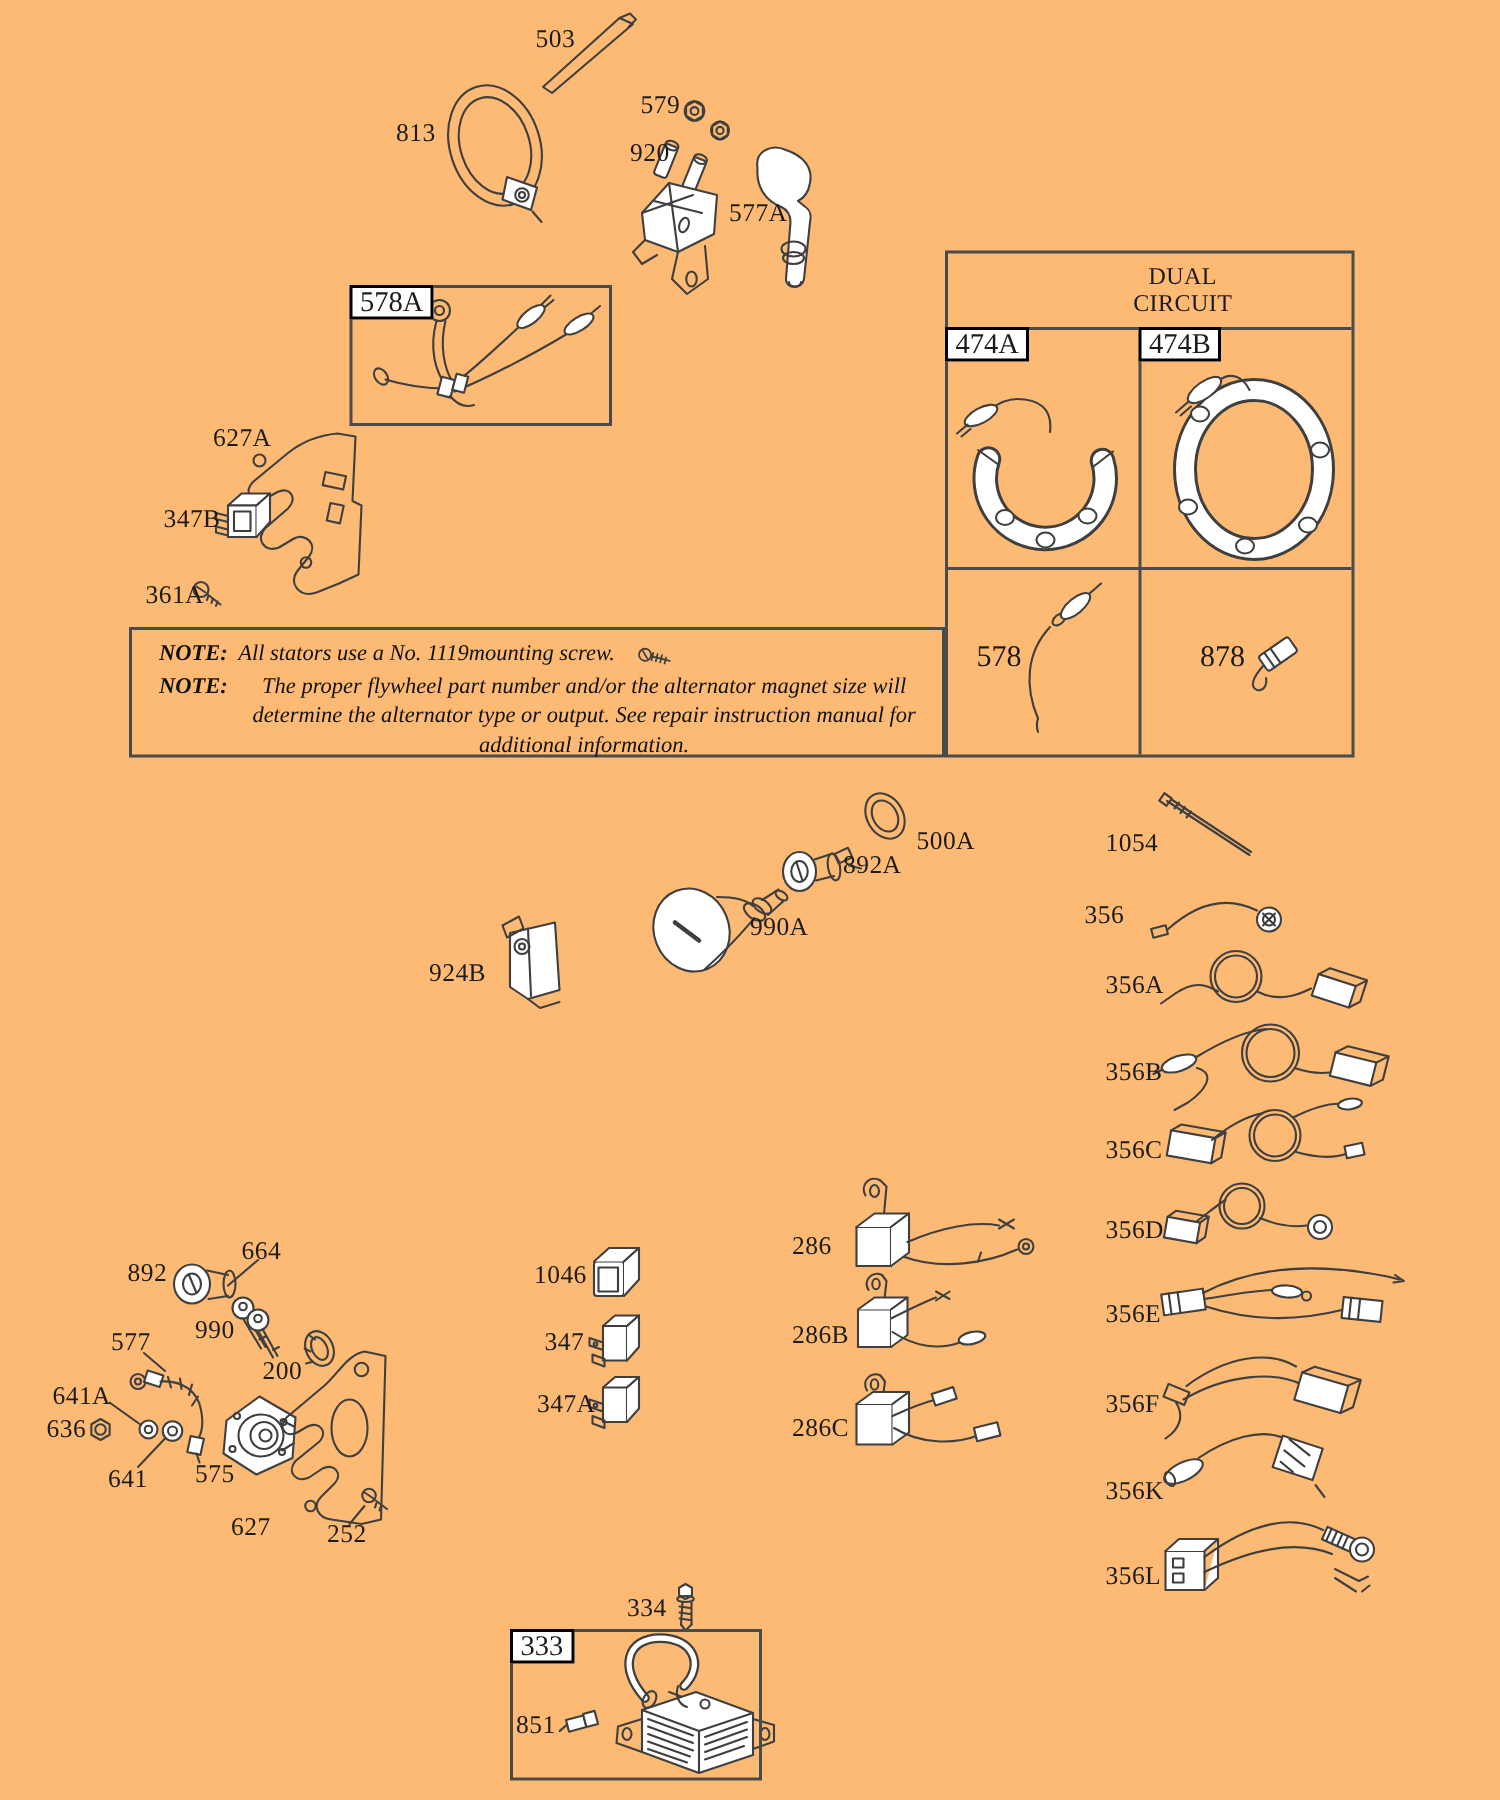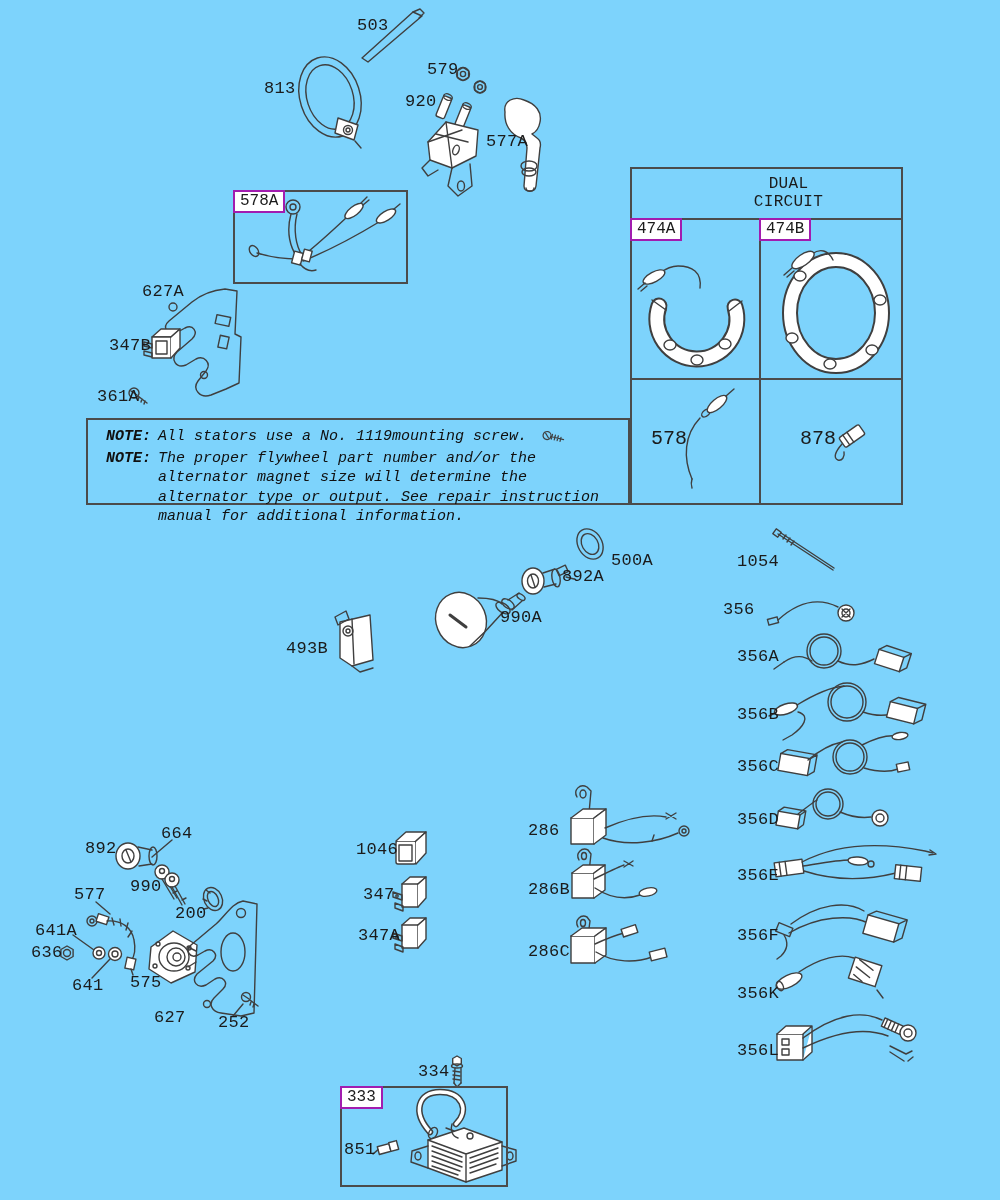--- a/index.html
+++ b/index.html
@@ -1,31 +1,31 @@
 <!DOCTYPE html>
 <html><head>
 <meta charset="utf-8">
 <style>
   html,body{margin:0;padding:0;background:#ffffff;width:1000px;height:1200px;overflow:hidden;}
-  .page{position:relative;width:1000px;height:1200px;background:#7dd3fc;font-family:Liberation Mono, monospace;}
+  .page{position:relative;width:1000px;height:1200px;background:#fdba74;font-family:Liberation Serif, serif;}
   .art{position:absolute;left:0;top:0;z-index:1;}
   .art *{stroke:#3f3f3f;stroke-width:1.4;fill:none;stroke-linecap:round;stroke-linejoin:round;}
   .art .wf{fill:#ffffff;}
   .art .bandD{stroke-width:16;}
   .art .bandW{stroke-width:12;stroke:#ffffff;}
   .art .band2D{stroke-width:17;}
   .art .band2W{stroke-width:13;stroke:#ffffff;}
   .art .tubeD{stroke-width:6.5;}
   .art .tubeW{stroke-width:3.5;stroke:#ffffff;}
   .art .thick{stroke-width:3;}
   .lbl{position:absolute;z-index:3;font-size:17px;line-height:1.05;color:#1b1b1b;letter-spacing:.3px;white-space:nowrap;}
-  .tag{position:absolute;z-index:3;border:2px solid #a21caf;background:#ffffff;padding:0 5px;font-size:16px;line-height:19px;color:#1b1b1b;}
+  .tag{position:absolute;z-index:3;border:2px solid #000000;background:#ffffff;padding:0 5px;font-size:19px;line-height:19px;color:#1b1b1b;}
   .obox{position:absolute;z-index:2;border:2px solid #4b4b4b;box-sizing:border-box;background:transparent;}
   .notebox{position:absolute;left:86px;top:418px;width:544px;height:87px;border:2px solid #4b4b4b;box-sizing:border-box;z-index:2;padding:7px 8px 0 18px;}
-  .noterow{display:flex;gap:7px;font-style:italic;font-size:15px;line-height:1.3;color:#101010;}
+  .noterow{display:flex;gap:7px;font-style:italic;font-size:15px;line-height:1.3;color:#101010;text-align:center;}
   .noterow .nlab{font-weight:bold;flex:0 0 auto;}
   .noterow .ntxt{max-width:462px;}
   .screwicon{display:inline-block;margin-left:14px;vertical-align:middle;}
   .ptable{position:absolute;left:630px;top:167px;width:273px;height:338px;border:2px solid #4b4b4b;box-sizing:border-box;z-index:2;}
   .ptable .hdr{display:flex;height:51px;border-bottom:2px solid #4b4b4b;box-sizing:border-box;}
   .ptable .hcell{flex:0 0 129px;border-right:2px solid #4b4b4b;box-sizing:border-box;display:flex;flex-direction:column;align-items:center;justify-content:center;font-size:16px;color:#1b1b1b;text-align:center;line-height:1.1;letter-spacing:.3px;}
   .ptable .hcell.c2{flex:1;border-right:none;margin-left:44px;}
   .ptable .vdiv{position:absolute;left:127px;top:49px;bottom:0;border-left:2px solid #4b4b4b;}
   .ptable .hdiv{position:absolute;left:0;right:0;top:209px;border-top:2px solid #4b4b4b;}
   .cellnum{position:absolute;z-index:3;font-size:20px;color:#1b1b1b;}
@@ -473,29 +473,29 @@
         <ellipse cx="510" cy="1156" rx="3" ry="4"></ellipse>
       <circle cx="470" cy="1136" r="3"></circle>
         <path d="M446,1128 l8,3"></path>
       <path d="M452,1124 C450,1130 452,1136 458,1138"></path>
     </g>
   </svg>
 
   <span class="lbl" style="left:357px;top:17px">503</span>
   <span class="lbl" style="left:264px;top:80px">813</span>
   <span class="lbl" style="left:427px;top:61px">579</span>
-  <span class="lbl" style="left:405px;top:93px">920</span>
+  <span class="lbl" style="left:420px;top:93px">920</span>
   <span class="lbl" style="left:486px;top:133px">577A</span>
   <span class="lbl" style="left:142px;top:283px">627A</span>
   <span class="lbl" style="left:109px;top:337px">347B</span>
   <span class="lbl" style="left:97px;top:388px">361A</span>
   <span class="lbl" style="left:611px;top:552px">500A</span>
   <span class="lbl" style="left:562px;top:568px">892A</span>
   <span class="lbl" style="left:500px;top:609px">990A</span>
-  <span class="lbl" style="left:286px;top:640px">493B</span>
+  <span class="lbl" style="left:286px;top:640px">924B</span>
   <span class="lbl" style="left:737px;top:553px">1054</span>
   <span class="lbl" style="left:723px;top:601px">356</span>
   <span class="lbl" style="left:737px;top:648px">356A</span>
   <span class="lbl" style="left:737px;top:706px">356B</span>
   <span class="lbl" style="left:737px;top:758px">356C</span>
   <span class="lbl" style="left:737px;top:811px">356D</span>
   <span class="lbl" style="left:737px;top:867px">356E</span>
   <span class="lbl" style="left:737px;top:927px">356F</span>
   <span class="lbl" style="left:737px;top:985px">356K</span>
   <span class="lbl" style="left:737px;top:1042px">356L</span>

